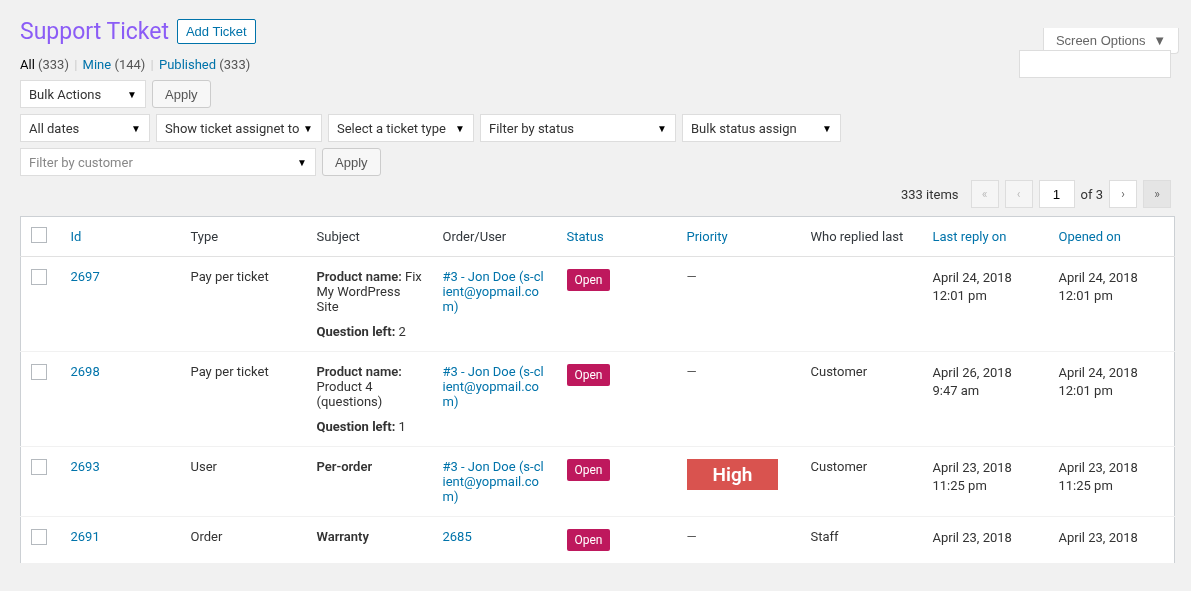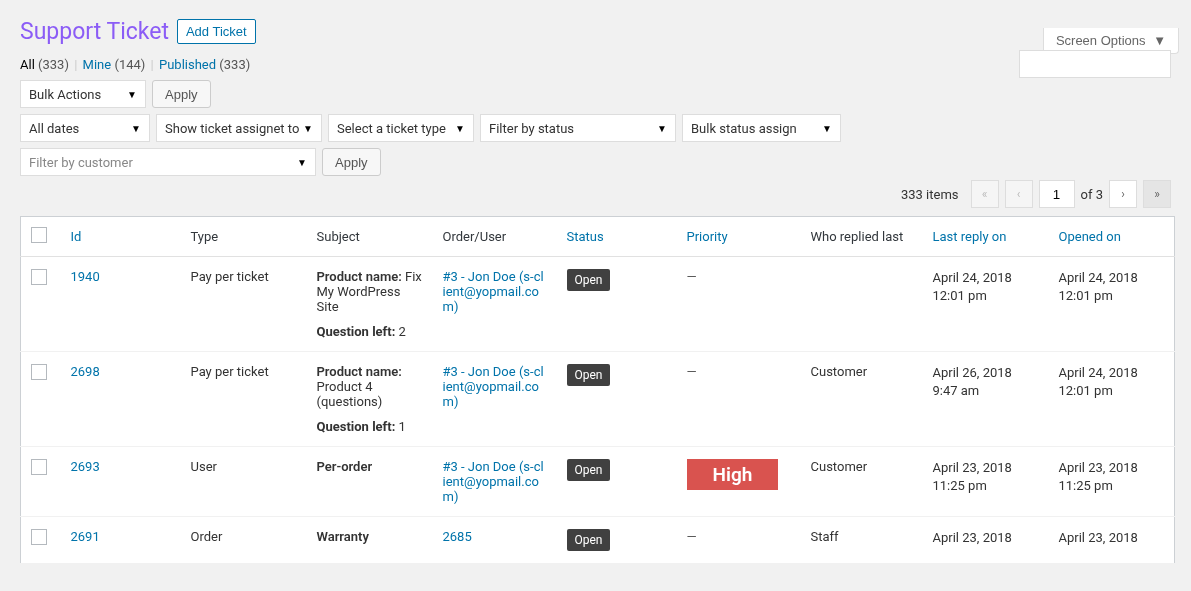--- a/index.html
+++ b/index.html
@@ -194,21 +194,21 @@
 .question-left { margin-top: 10px; }
 .badge-status {
   display: inline-block;
   background: #1b9e77;
   background: #169b7c;
   color: #fff;
   padding: 4px 8px;
   font-size: 12px;
   border-radius: 2px;
 }
-.badge-status { background:#404040; }
+.badge-status { background:#be185d; }
 .priority-high {
   background: #d9534f;
   color: #fff;
   padding: 4px 26px;
   font-size: 19px;
   font-weight: 600;
   display: inline-block;
 }
 .dash { color: #555; }
 .date-cell { line-height: 1.4; }
@@ -325,21 +325,21 @@
         <th class="sortable">Status</th>
         <th class="sortable">Priority</th>
         <th>Who replied last</th>
         <th class="sortable">Last reply on</th>
         <th class="sortable">Opened on</th>
       </tr>
     </thead>
     <tbody id="ticket-rows">
         <tr>
           <td><span class="checkbox"></span></td>
-          <td><a href="#" class="link">1940</a></td>
+          <td><a href="#" class="link">2697</a></td>
           <td>Pay per ticket</td>
           <td>
             <div class="subject-line"><strong>Product name:</strong> Fix My WordPress Site</div>
             <div class="question-left"><strong>Question left:</strong> 2</div>
           </td>
           <td><a href="#" class="link" style="word-break:break-all;">#3 - Jon Doe (s-client@yopmail.com)</a></td>
           <td><span class="badge-status">Open</span></td>
           <td><span class="dash">—</span></td>
           <td></td>
           <td class="date-cell">April 24, 2018 12:01 pm</td>

